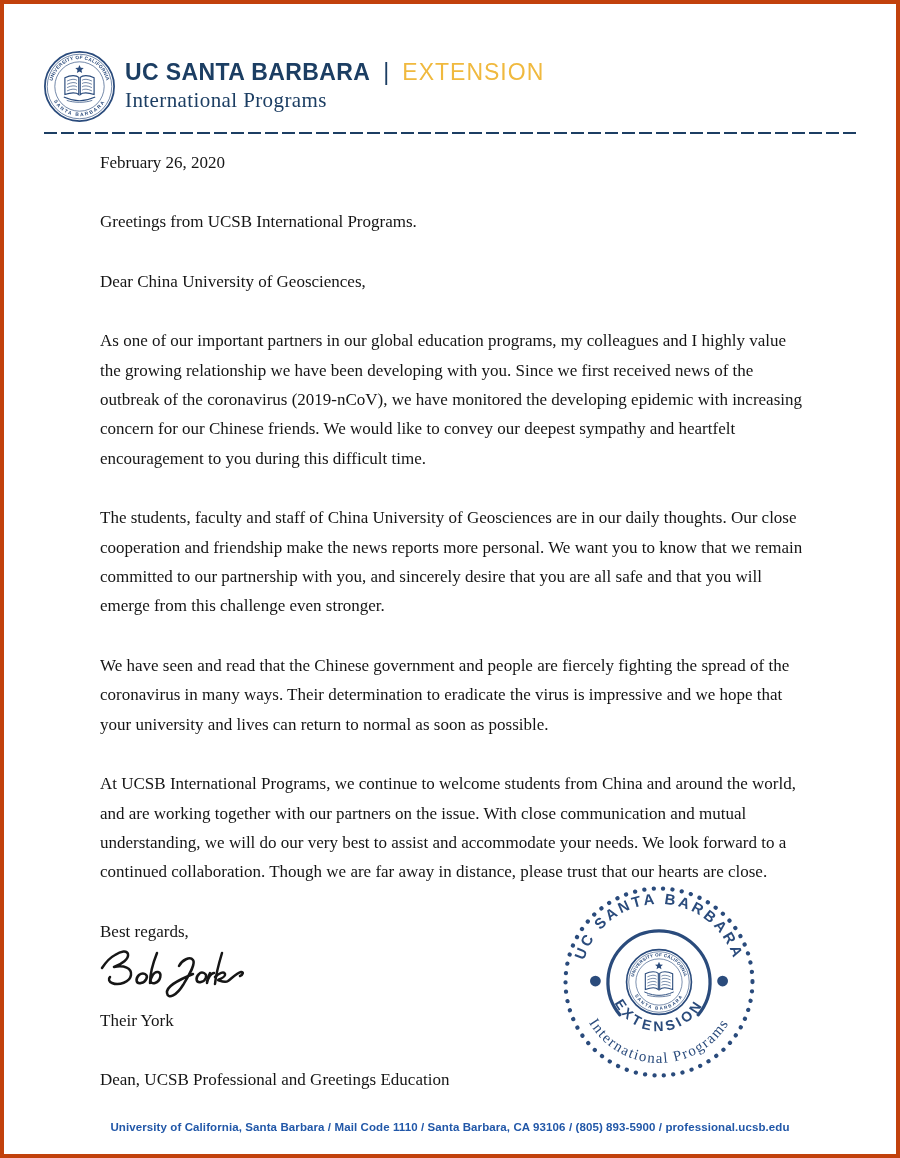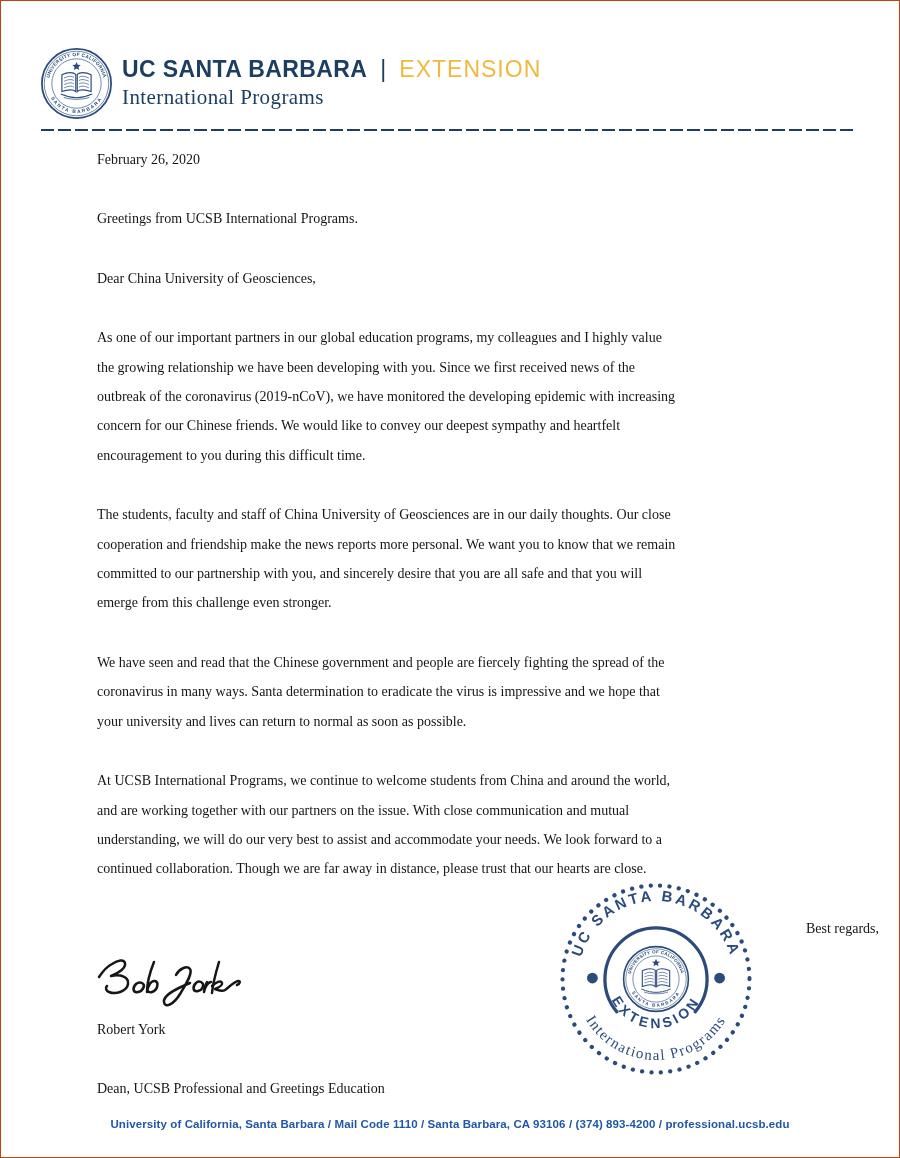--- a/index.html
+++ b/index.html
@@ -1,20 +1,20 @@
 <!DOCTYPE html>
 <html><head>
 <meta charset="utf-8">
 <style>
   html,body{margin:0;padding:0;background:#fff;}
   .page{
     position:relative;
     width:900px;height:1158px;
     background:#ffffff;
-    border:1px solid #c2410c;
+    border:4px solid #c2410c;
     box-sizing:border-box;
     overflow:hidden;
     font-family:"Liberation Serif", serif;
     color:#151515;
   }
 
   
   .header-seal{position:absolute;left:39px;top:46px;width:73px;height:73px;color:#2a4b7c;}
   .wordmark{position:absolute;left:121px;top:55px;font-family:"Liberation Sans", sans-serif;}
   .brandline{font-size:23px;letter-spacing:.4px;line-height:26px;white-space:nowrap;}
@@ -24,24 +24,24 @@
   .brand-ext{color:#f0b93e;font-weight:500;letter-spacing:1px;}
   .brand-sub{font-family:"Liberation Serif", serif;font-size:21px;color:#1c3e63;letter-spacing:.4px;margin-top:3px;}
   .dashed-rule{
     position:absolute;left:40px;top:128px;width:816px;height:2px;
     background:repeating-linear-gradient(to right,#1c3e63 0 13px,transparent 13px 17px);
   }
 
   
   .letter{
     position:absolute;left:96px;top:144px;width:782px;
-    font-size:14px;line-height:29.4px;
+    font-size:17px;line-height:29.4px;
   }
   .letter p{margin:0 0 30px 0;white-space:pre-line;}
-  .letter p.tight{margin-bottom:12px;text-align:right;}
+  .letter p.tight{margin-bottom:0;}
   .sig-block{height:62px;margin:-2px 0 0 -2px;}
   .sig-block svg{display:block;}
 
   
   .stamp{position:absolute;left:549px;top:872px;width:212px;height:212px;color:#2a4b7c;}
 
   
   .footer{
     position:absolute;left:0;right:0;top:1117px;
     text-align:center;
@@ -105,42 +105,42 @@
     <p>As one of our important partners in our global education programs, my colleagues and I highly value
 the growing relationship we have been developing with you. Since we first received news of the
 outbreak of the coronavirus (2019-nCoV), we have monitored the developing epidemic with increasing
 concern for our Chinese friends. We would like to convey our deepest sympathy and heartfelt
 encouragement to you during this difficult time.</p>
     <p>The students, faculty and staff of China University of Geosciences are in our daily thoughts. Our close
 cooperation and friendship make the news reports more personal. We want you to know that we remain
 committed to our partnership with you, and sincerely desire that you are all safe and that you will
 emerge from this challenge even stronger.</p>
     <p>We have seen and read that the Chinese government and people are fiercely fighting the spread of the
-coronavirus in many ways. Santa determination to eradicate the virus is impressive and we hope that
+coronavirus in many ways. Their determination to eradicate the virus is impressive and we hope that
 your university and lives can return to normal as soon as possible.</p>
     <p>At UCSB International Programs, we continue to welcome students from China and around the world,
 and are working together with our partners on the issue. With close communication and mutual
 understanding, we will do our very best to assist and accommodate your needs. We look forward to a
 continued collaboration. Though we are far away in distance, please trust that our hearts are close.</p>
     <p class="tight">Best regards,</p>
 
     <div class="sig-block">
       <svg width="150" height="62" viewBox="0 0 150 62" fill="none" stroke="#161616" stroke-width="2.5" stroke-linecap="round" stroke-linejoin="round">
         <path d="M4 24 C8 18 13 13 17 11 C23 7 29 6 30 10 C31 15 24 20 16 23 C26 21 34 24 33 31 C32 38 21 42 14 39 C11 38 10 35 12 33"></path>
         <path d="M41 31 C37 35 38 40 43 39 C48 38 51 32 47 30 C44 28.5 41 31 41 31"></path>
         <path d="M59 9 C55 19 52 29 52 39 C53 33 56 27 60 28 C64 29 63 37 57 39 C54 40 52.5 38 52.5 37"></path>
         <path d="M81 22 C84 16 92 12 95 16 C98 20 91 31 85 41 C79 51 70 56 69 49 C68 43 78 37 95 30"></path>
         <path d="M101 30 C97 34 98 39 103 38 C108 37 110 31 106 29 C103 27.5 101 30 101 30"></path>
         <path d="M112 29 C110 33 109 36 109 39 C110 34 113 29 116 29"></path>
         <path d="M124 9 C121 19 118 29 117 40"></path>
         <path d="M117 33 C121 29 126 27 127 30 C128 33 122 35 120 36 C123 37 127 39 130 37 C134 34 139 29 143 28 C146 27.5 145 31 142 32"></path>
       </svg>
     </div>
 
-    <p><span>Robert York</span><br>
+    <p><span>Their York</span><br>
        <span>Dean, UCSB Professional and Greetings Education</span></p>
   </div>
 
   <svg class="stamp" viewBox="0 0 220 220">
     <circle cx="110" cy="110" r="97" fill="none" stroke="currentColor" stroke-width="4.4" stroke-linecap="round" stroke-dasharray="0.1 9.7"></circle>
     <path id="stampTopArc" d="M 29 110 A 81 81 0 0 1 191 110" fill="none"></path>
     <path id="stampBotArc" d="M 26 110 A 84 84 0 0 0 194 110" fill="none"></path>
     <path id="stampExtArc" d="M 59 110 A 51 51 0 0 0 161 110" fill="none"></path>
     <text font-family="Liberation Sans, sans-serif" font-size="15.5" font-weight="700" fill="currentColor" letter-spacing="3">
       <textPath href="#stampTopArc" startOffset="50%" text-anchor="middle">UC SANTA BARBARA</textPath>
@@ -150,15 +150,15 @@
     </text>
     <text font-family="Liberation Sans, sans-serif" font-size="14.5" font-weight="700" fill="currentColor" letter-spacing="3.5">
       <textPath href="#stampExtArc" startOffset="50%" text-anchor="middle">EXTENSION</textPath>
     </text>
     <circle cx="44" cy="109" r="5.6" fill="currentColor"></circle>
     <circle cx="176" cy="109" r="5.6" fill="currentColor"></circle>
     <path d="M 69.4 144.1 A 53 53 0 1 1 150.6 144.1" fill="none" stroke="currentColor" stroke-width="3.4" stroke-linecap="round"></path>
     <use href="#ucsb-seal" x="74.5" y="74.5" width="71" height="71"></use>
   </svg>
 
-  <div class="footer">University of California, Santa Barbara  /  Mail Code 1110  /  Santa Barbara, CA 93106  /  (374) 893-4200  /  professional.ucsb.edu</div>
+  <div class="footer">University of California, Santa Barbara  /  Mail Code 1110  /  Santa Barbara, CA 93106  /  (805) 893-5900  /  professional.ucsb.edu</div>
 
 </div>
 
 </body></html>

